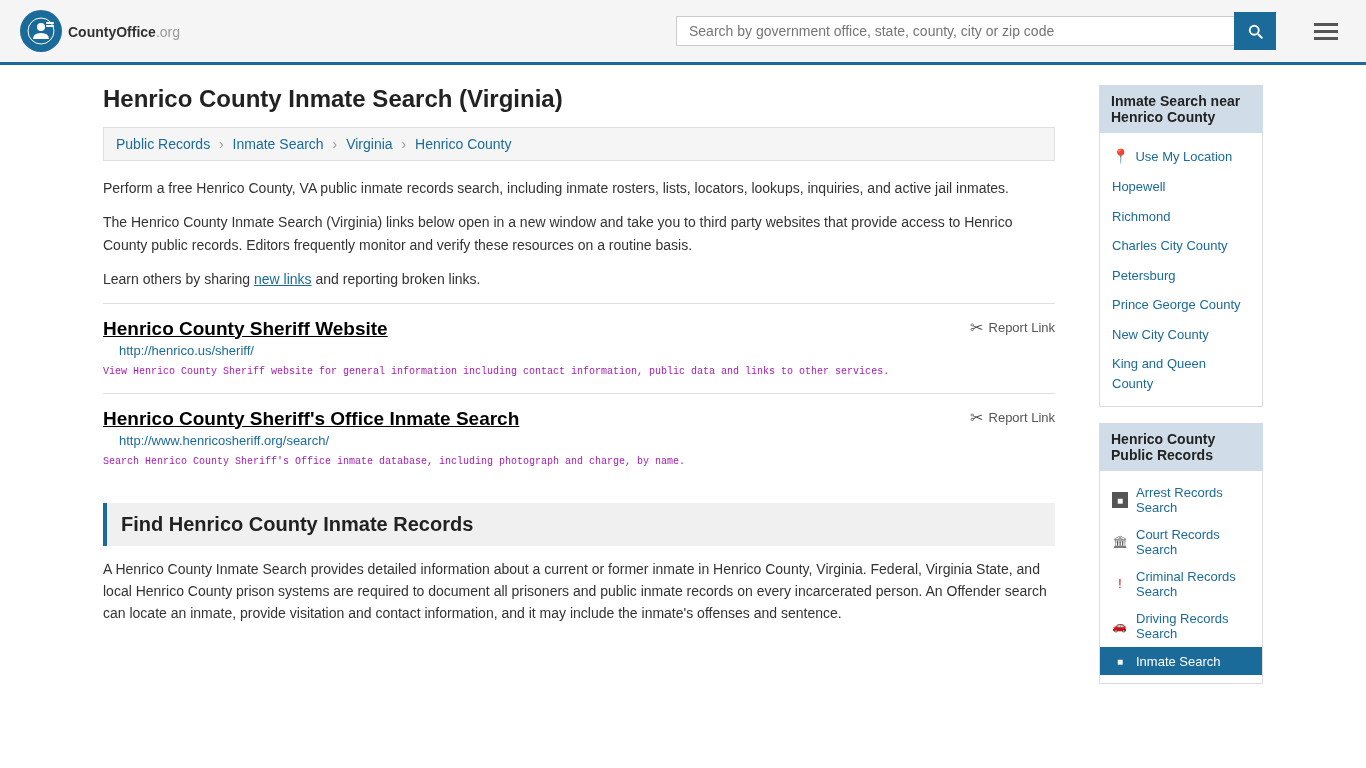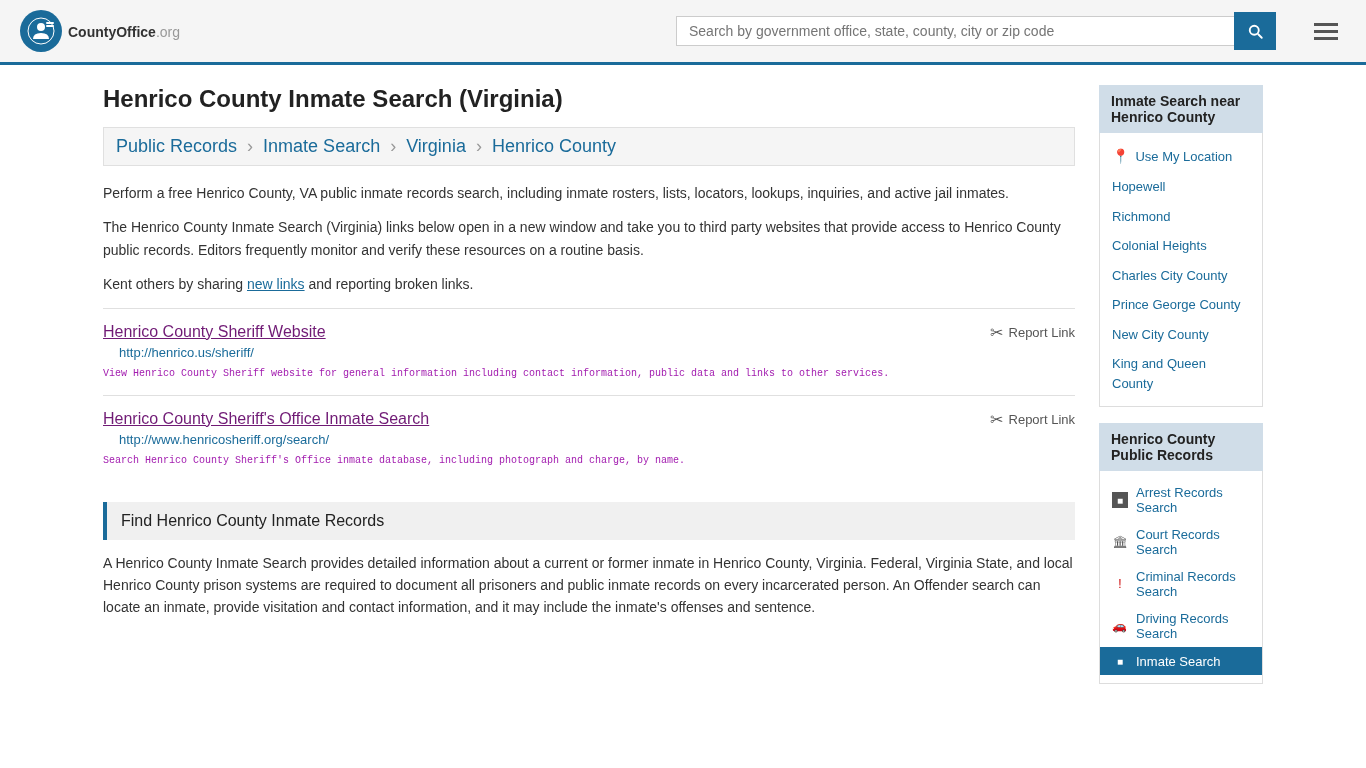--- a/index.html
+++ b/index.html
@@ -80,20 +80,21 @@
       background: #555;
       margin: 4px 0;
     }
 
     
     #main-container {
       max-width: 1200px;
       margin: 0 auto;
       padding: 20px 20px;
       display: flex;
+      gap: 20px;
     }
     #content-area {
       flex: 1;
       min-width: 0;
     }
     #sidebar {
       width: 188px;
       flex-shrink: 0;
       padding-left: 24px;
     }
@@ -105,21 +106,21 @@
       color: #222;
       margin-bottom: 14px;
     }
 
     
     #breadcrumb {
       background: #f5f5f5;
       border: 1px solid #e0e0e0;
       padding: 8px 12px;
       margin-bottom: 16px;
-      font-size: 18px;
+      font-size: 14px;
       color: #555;
     }
     #breadcrumb a { color: #1a6b9a; text-decoration: none; }
     #breadcrumb .sep { margin: 0 5px; color: #999; }
 
     
     .desc-para {
       margin-bottom: 12px;
       line-height: 1.6;
       font-size: 14px;
@@ -130,23 +131,23 @@
     .result-item {
       border-top: 1px solid #e0e0e0;
       padding: 14px 0;
     }
     .result-header {
       display: flex;
       align-items: flex-start;
       justify-content: space-between;
     }
     .result-title {
-      font-size: 16px;
-      font-weight: normal;
-      color: #701a75;
+      font-size: 19px;
+      font-weight: bold;
+      color: #000000;
       text-decoration: underline;
       cursor: pointer;
     }
     .report-link {
       display: flex;
       align-items: center;
       gap: 5px;
       font-size: 13px;
       color: #555;
       cursor: pointer;
@@ -170,22 +171,22 @@
     }
 
     
     .section-heading-box {
       background: #f0f0f0;
       border-left: 4px solid #1a6b9a;
       padding: 10px 14px;
       margin: 20px 0 12px 0;
     }
     .section-heading-box h2 {
-      font-size: 16px;
-      font-weight: normal;
+      font-size: 20px;
+      font-weight: bold;
       color: #222;
     }
 
     .article-text {
       line-height: 1.6;
       font-size: 14px;
       margin-bottom: 12px;
     }
     .learn-heading {
       font-size: 14px;
@@ -305,21 +306,21 @@
       <a href="#">Inmate Search</a>
       <span class="sep">›</span>
       <a href="#">Virginia</a>
       <span class="sep">›</span>
       <a href="#">Henrico County</a>
     </div>
 
     <p class="desc-para">Perform a free Henrico County, VA public inmate records search, including inmate rosters, lists, locators, lookups, inquiries, and active jail inmates.</p>
     <p class="desc-para">The Henrico County Inmate Search (Virginia) links below open in a new window and take you to third party websites that provide access to Henrico County public records. Editors frequently monitor and verify these resources on a routine basis.</p>
     <p class="desc-para">
-      <span>Kent others by sharing </span><a href="#" style="color:#1a6b9a;">new links</a><span> and reporting broken links.</span>
+      <span>Learn others by sharing </span><a href="#" style="color:#1a6b9a;">new links</a><span> and reporting broken links.</span>
     </p>
 
     <div class="result-item">
       <div class="result-header">
         <a href="#" class="result-title">Henrico County Sheriff Website</a>
         <div class="report-link">
           <span class="report-icon">✂</span>
           <span>Report Link</span>
         </div>
       </div>
@@ -349,22 +350,22 @@
 
     <div class="sidebar-section">
       <div class="sidebar-section-title">Inmate Search near Henrico County</div>
       <div class="sidebar-content">
         <a href="#" class="sidebar-link location-link">
           <span class="loc-icon">📍</span>
           <span>Use My Location</span>
         </a>
         <a href="#" class="sidebar-link">Hopewell</a>
         <a href="#" class="sidebar-link">Richmond</a>
-        <a href="#" class="sidebar-link">Colonial Heights</a>
         <a href="#" class="sidebar-link">Charles City County</a>
+        <a href="#" class="sidebar-link">Petersburg</a>
         <a href="#" class="sidebar-link">Prince George County</a>
         <a href="#" class="sidebar-link">New City County</a>
         <a href="#" class="sidebar-link">King and Queen County</a>
       </div>
     </div>
 
     <div class="sidebar-section">
       <div class="sidebar-section-title">Henrico County Public Records</div>
       <div class="sidebar-content">
         <a href="#" class="sidebar-record-link">

